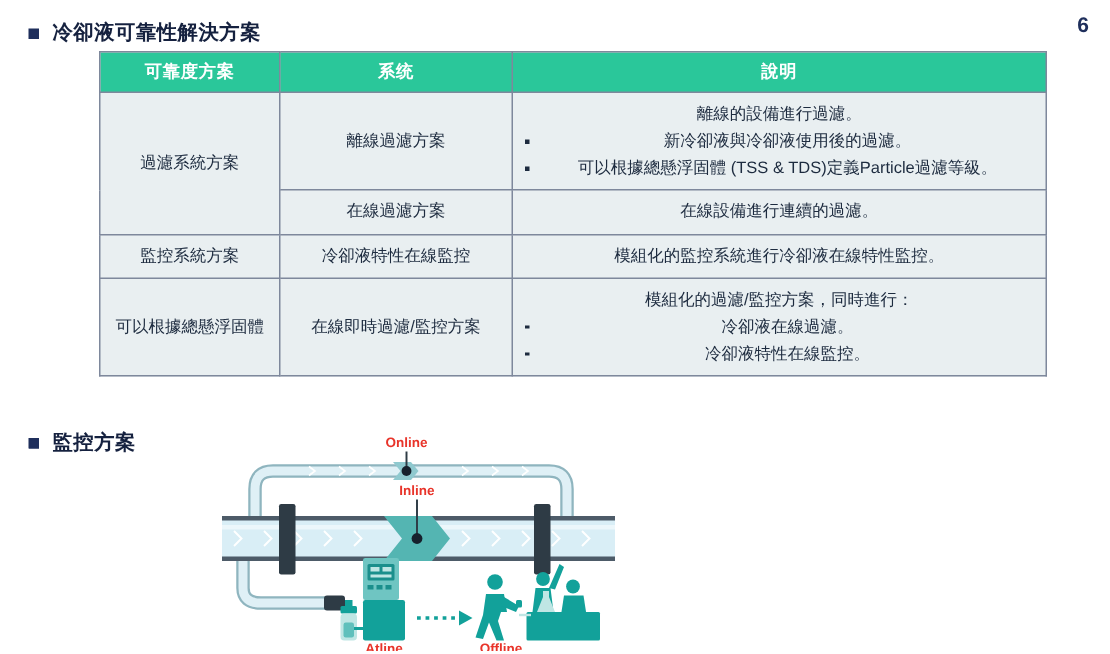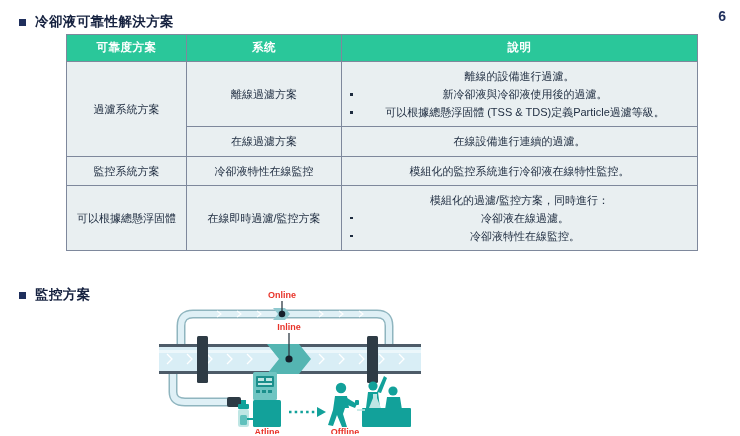--- a/index.html
+++ b/index.html
@@ -109,21 +109,21 @@
     left: 1px;
     top: 8px;
     width: 2.5px;
     height: 2.5px;
     background: #1d2b3f;
   }
 
   
   .diagram {
     position: absolute;
-    left: 159px;
+    left: 148px;
     top: 288px;
     width: 262px;
     height: 146px;
   }
   .diagram svg { display: block; }
   .diag-label {
     font-family: "Liberation Sans", "DejaVu Sans", sans-serif;
     font-size: 9px;
     font-weight: bold;
     fill: #e8342a;

